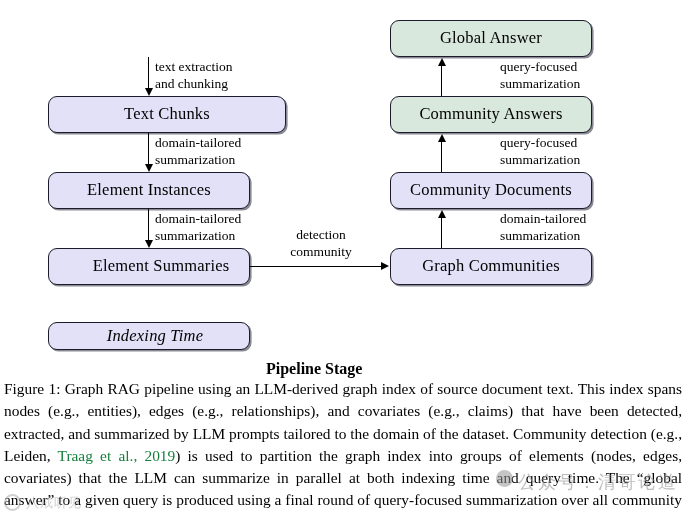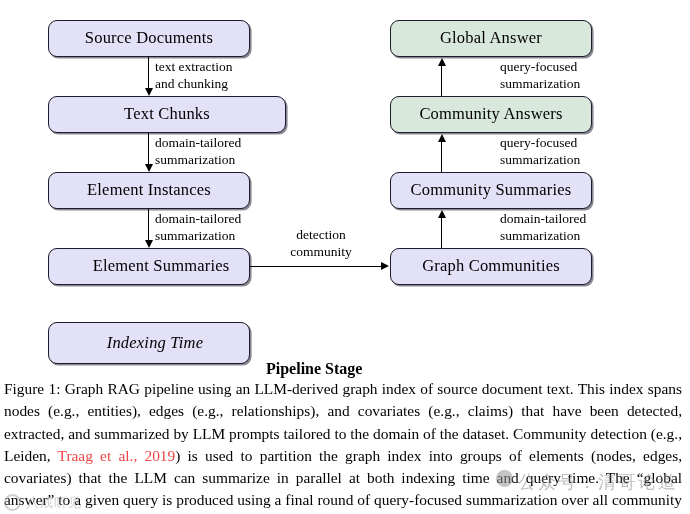--- a/index.html
+++ b/index.html
@@ -93,21 +93,21 @@
   #caption {
     position: absolute;
     left: 4px;
     top: 378px;
     width: 678px;
     font-size: 15.4px;
     line-height: 22.3px;
     text-align: justify;
     text-justify: inter-word;
   }
-  #caption .cite { color: #ef4444; margin-top: 24px; }
+  #caption .cite { color: #15803d; margin-top: 24px; }
 
   
   .watermark {
     position: absolute;
     pointer-events: none;
     user-select: none;
     display: flex;
     align-items: flex-start;
     gap: 5px;
     font-family: "DejaVu Sans", sans-serif;
@@ -137,23 +137,20 @@
     border-radius: 50%;
     border: 2px solid rgba(170,170,170,.55);
     display: inline-block;
   }
 </style>
 </head>
 <body>
 
 <div id="figure">
 
-  <div class="node indexing" style="left:48px; top:20px; width:202px; height:37px;">
-    <span>Source Documents</span>
-  </div>
 
   <div class="vline" style="left:148px; top:57px; height:33px;"></div>
   <div class="arrow-down" style="left:144.5px; top:88px;"></div>
   <div class="edge-label" style="left:155px; top:59px;">
     <div>text extraction</div>
     <div>and chunking</div>
   </div>
 
   <div class="node indexing" style="left:48px; top:96px; width:238px; height:37px;">
     <span>Text Chunks</span>
@@ -204,35 +201,35 @@
   </div>
 
   <div class="vline" style="left:441px; top:141px; height:31px;"></div>
   <div class="arrow-up" style="left:437.5px; top:134px;"></div>
   <div class="edge-label" style="left:500px; top:135px;">
     <div>query-focused</div>
     <div>summarization</div>
   </div>
 
   <div class="node indexing" style="left:390px; top:172px; width:202px; height:37px;">
-    <span>Community Summaries</span>
+    <span>Community Documents</span>
   </div>
 
   <div class="vline" style="left:441px; top:217px; height:31px;"></div>
   <div class="arrow-up" style="left:437.5px; top:210px;"></div>
   <div class="edge-label" style="left:500px; top:211px;">
     <div>domain-tailored</div>
     <div>summarization</div>
   </div>
 
   <div class="node indexing" style="left:390px; top:248px; width:202px; height:37px;">
     <span>Graph Communities</span>
   </div>
 
-  <div class="node indexing legend" style="left:48px; top:322px; width:202px; height:42px;padding-left:12px;">
+  <div class="node indexing legend" style="left:48px; top:322px; width:202px; height:28px;padding-left:12px;">
     <span>Indexing Time</span>
   </div>
 
   <div class="stage-label" style="left:266px; top:332px;margin-top:28px;">Pipeline Stage</div>
 
 </div>
 
 <div id="caption"><span>Figure 1: Graph RAG pipeline using an LLM-derived graph index of source document text. This index spans nodes (e.g., entities), edges (e.g., relationships), and covariates (e.g., claims) that have been detected, extracted, and summarized by LLM prompts tailored to the domain of the dataset. Community detection (e.g., Leiden, </span><span class="cite">Traag et al., 2019</span><span>) is used to partition the graph index into groups of elements (nodes, edges, covariates) that the LLM can summarize in parallel at both indexing time and query time. The “global answer” to a given query is produced using a final round of query-focused summarization over all community summaries reporting relevance to that query.</span></div>
 
 <div class="watermark" id="wm-right">

